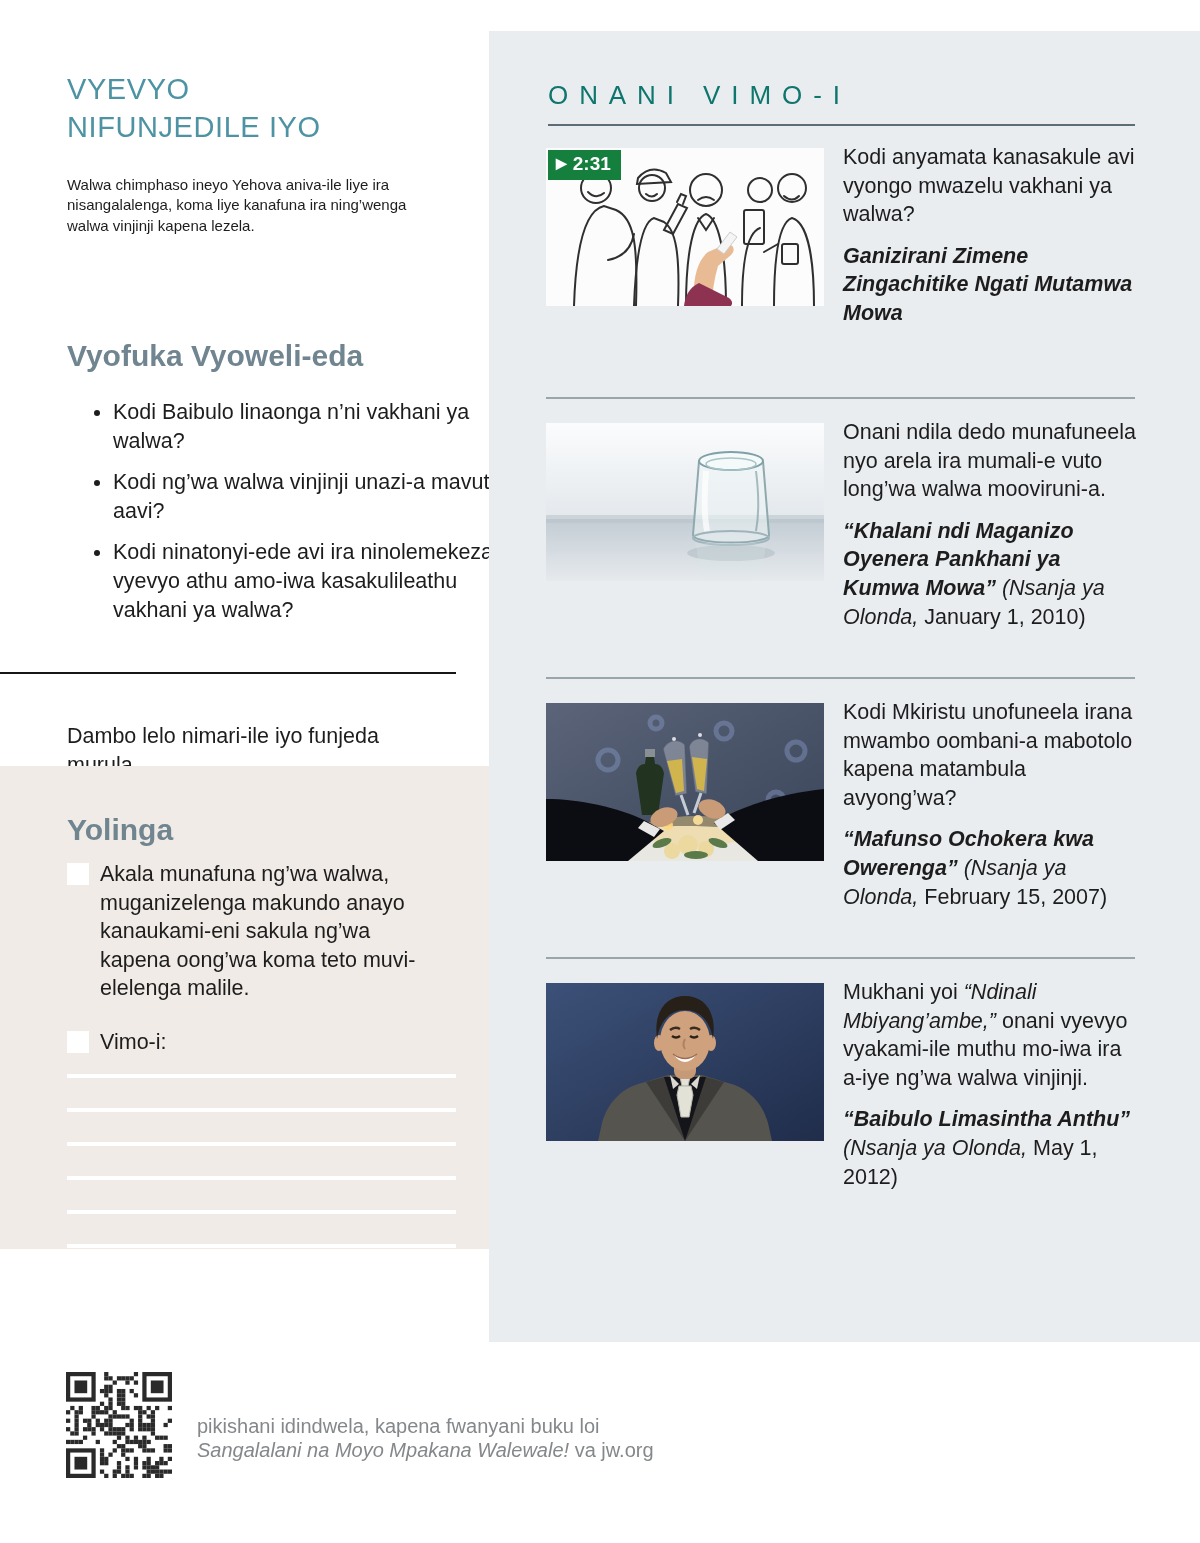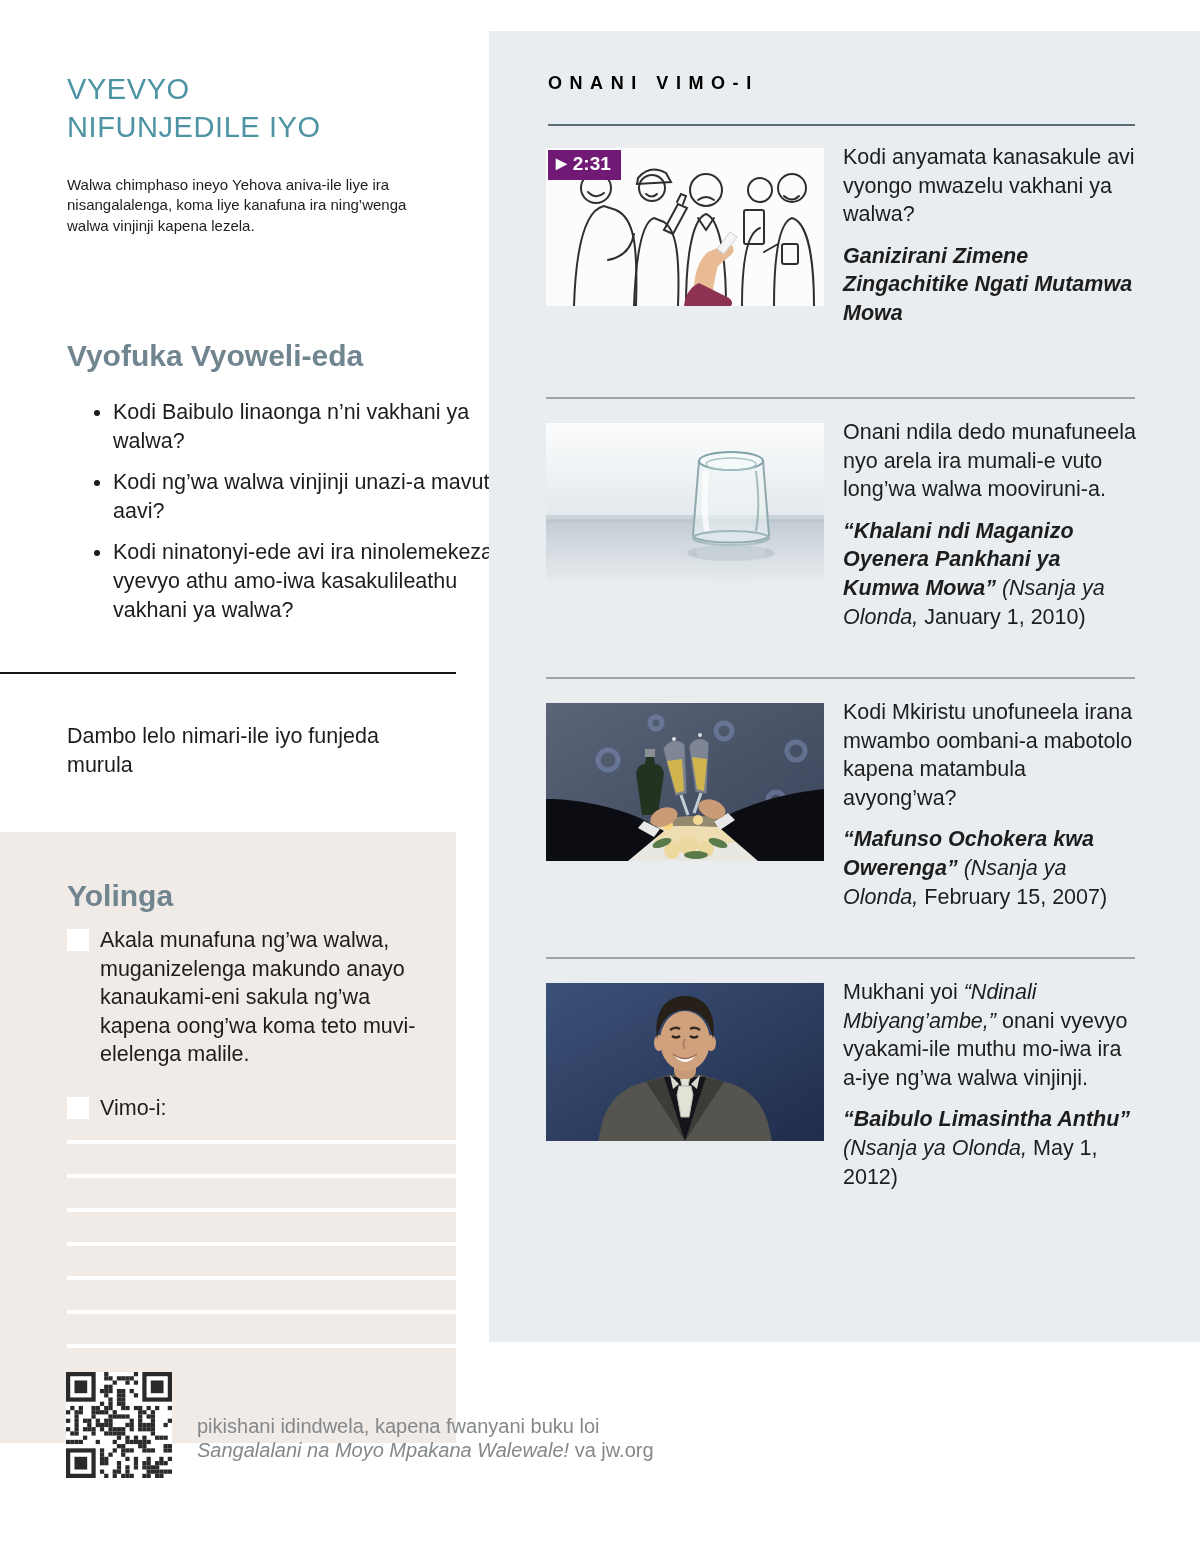--- a/index.html
+++ b/index.html
@@ -14,41 +14,41 @@
     left:67px;top:52px;width:320px;font-size:29px;line-height:1.3;
     font-weight:normal;color:#4d93a3;letter-spacing:.02em;
   }
   .intro{left:67px;top:160px;width:372px;font-size:15px;line-height:1.36;}
   .q-heading{left:67px;top:314px;font-size:30px;font-weight:bold;color:#70858f;text-align:center;}
   .q-list{left:67px;top:382px;width:398px;margin:16px;padding:0 0 0 30px;}
   .q-list li{font-size:21.5px;line-height:1.33;margin-bottom:13px;}
   .left-divider{left:0;top:672px;width:456px;height:2px;background:#161616;}
   .note{left:67px;top:694px;width:330px;font-size:21.5px;line-height:1.36;margin-top:28px;}
 
-  .yolinga-panel{left:0;top:832px;width:456px;height:611px;background:#f1ebe7;}
+  .yolinga-panel{left:0;top:766px;width:456px;height:483px;background:#f1ebe7;padding-left:40px;}
   .yolinga-heading{left:67px;top:22px;font-size:30px;font-weight:bold;color:#70858f;}
   .chk-row{left:67px;width:372px;}
   .chk-row.r1{top:94px;}
   .chk-row.r2{top:262px;}
   .chk-box{position:absolute;left:0;top:3px;width:22px;height:22px;background:#ffffff;}
   .chk-text{display:block;margin-left:33px;font-size:21.5px;line-height:1.33;}
   .ruled-line{position:absolute;left:67px;width:389px;height:4px;background:#ffffff;}
 
   
   .right-panel{left:489px;top:31px;width:711px;height:1311px;background:#e9edf0;}
   .videos-heading{
-    left:59px;top:27px;font-size:18px;font-weight:bold;color:#000000;
+    left:59px;top:27px;font-size:26px;font-weight:normal;color:#0f766e;
     letter-spacing:.42em;white-space:nowrap;
   }
   .videos-rule{left:59px;top:93px;width:587px;height:2px;background:#5c6d77;}
   .item-divider{position:absolute;left:57px;width:589px;height:2px;background:#9aa5ac;}
   .thumb{position:absolute;left:57px;width:278px;height:158px;overflow:hidden;}
   .thumb svg{display:block;}
   .vid-badge{
-    position:absolute;left:2px;top:2px;background:#701a75;color:#ffffff;
+    position:absolute;left:2px;top:2px;background:#15803d;color:#ffffff;
     padding:2px 10px 3px 8px;font-size:19px;font-weight:bold;line-height:23px;
   }
   .vid-badge .play{font-size:14px;margin-right:6px;position:relative;top:-2px;}
   .vid-text{position:absolute;left:354px;width:295px;font-size:21.5px;line-height:1.33;}
   .vid-text p{margin:0 0 13px 0;}
   .cite-title{font-weight:bold;font-style:italic;}
   .cite-journal{font-style:italic;}
   .q-italic{font-style:italic;}
 
   

